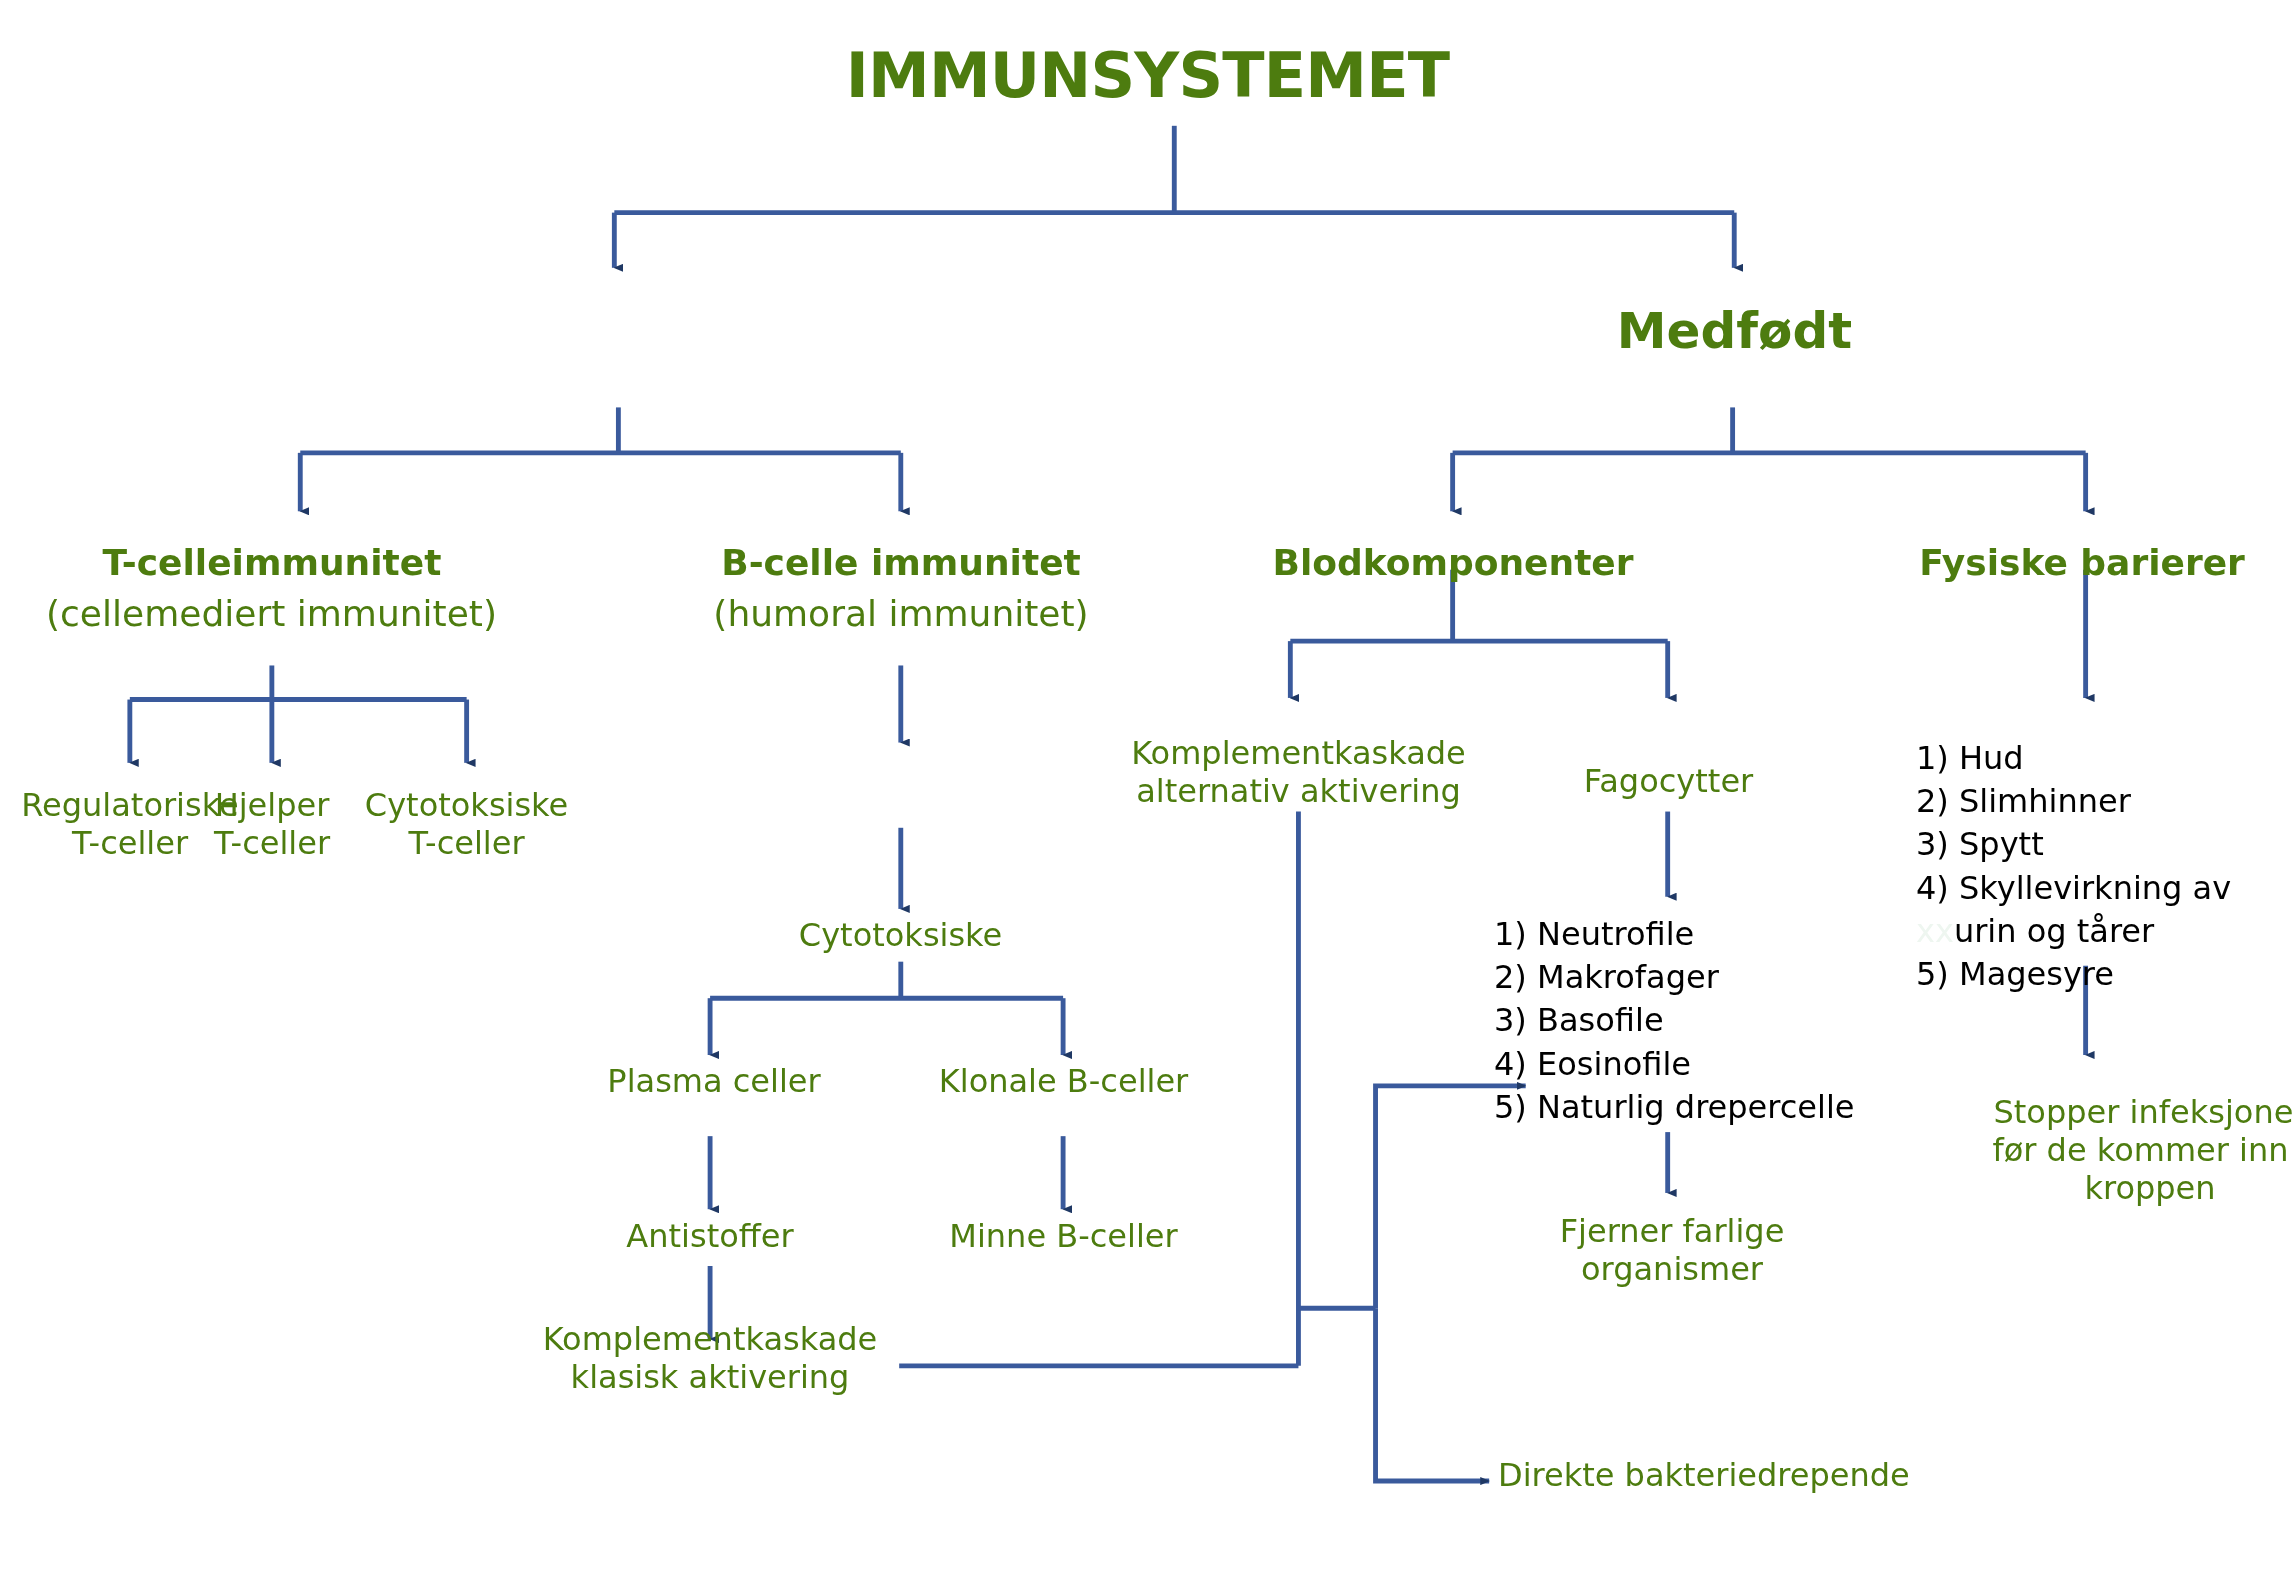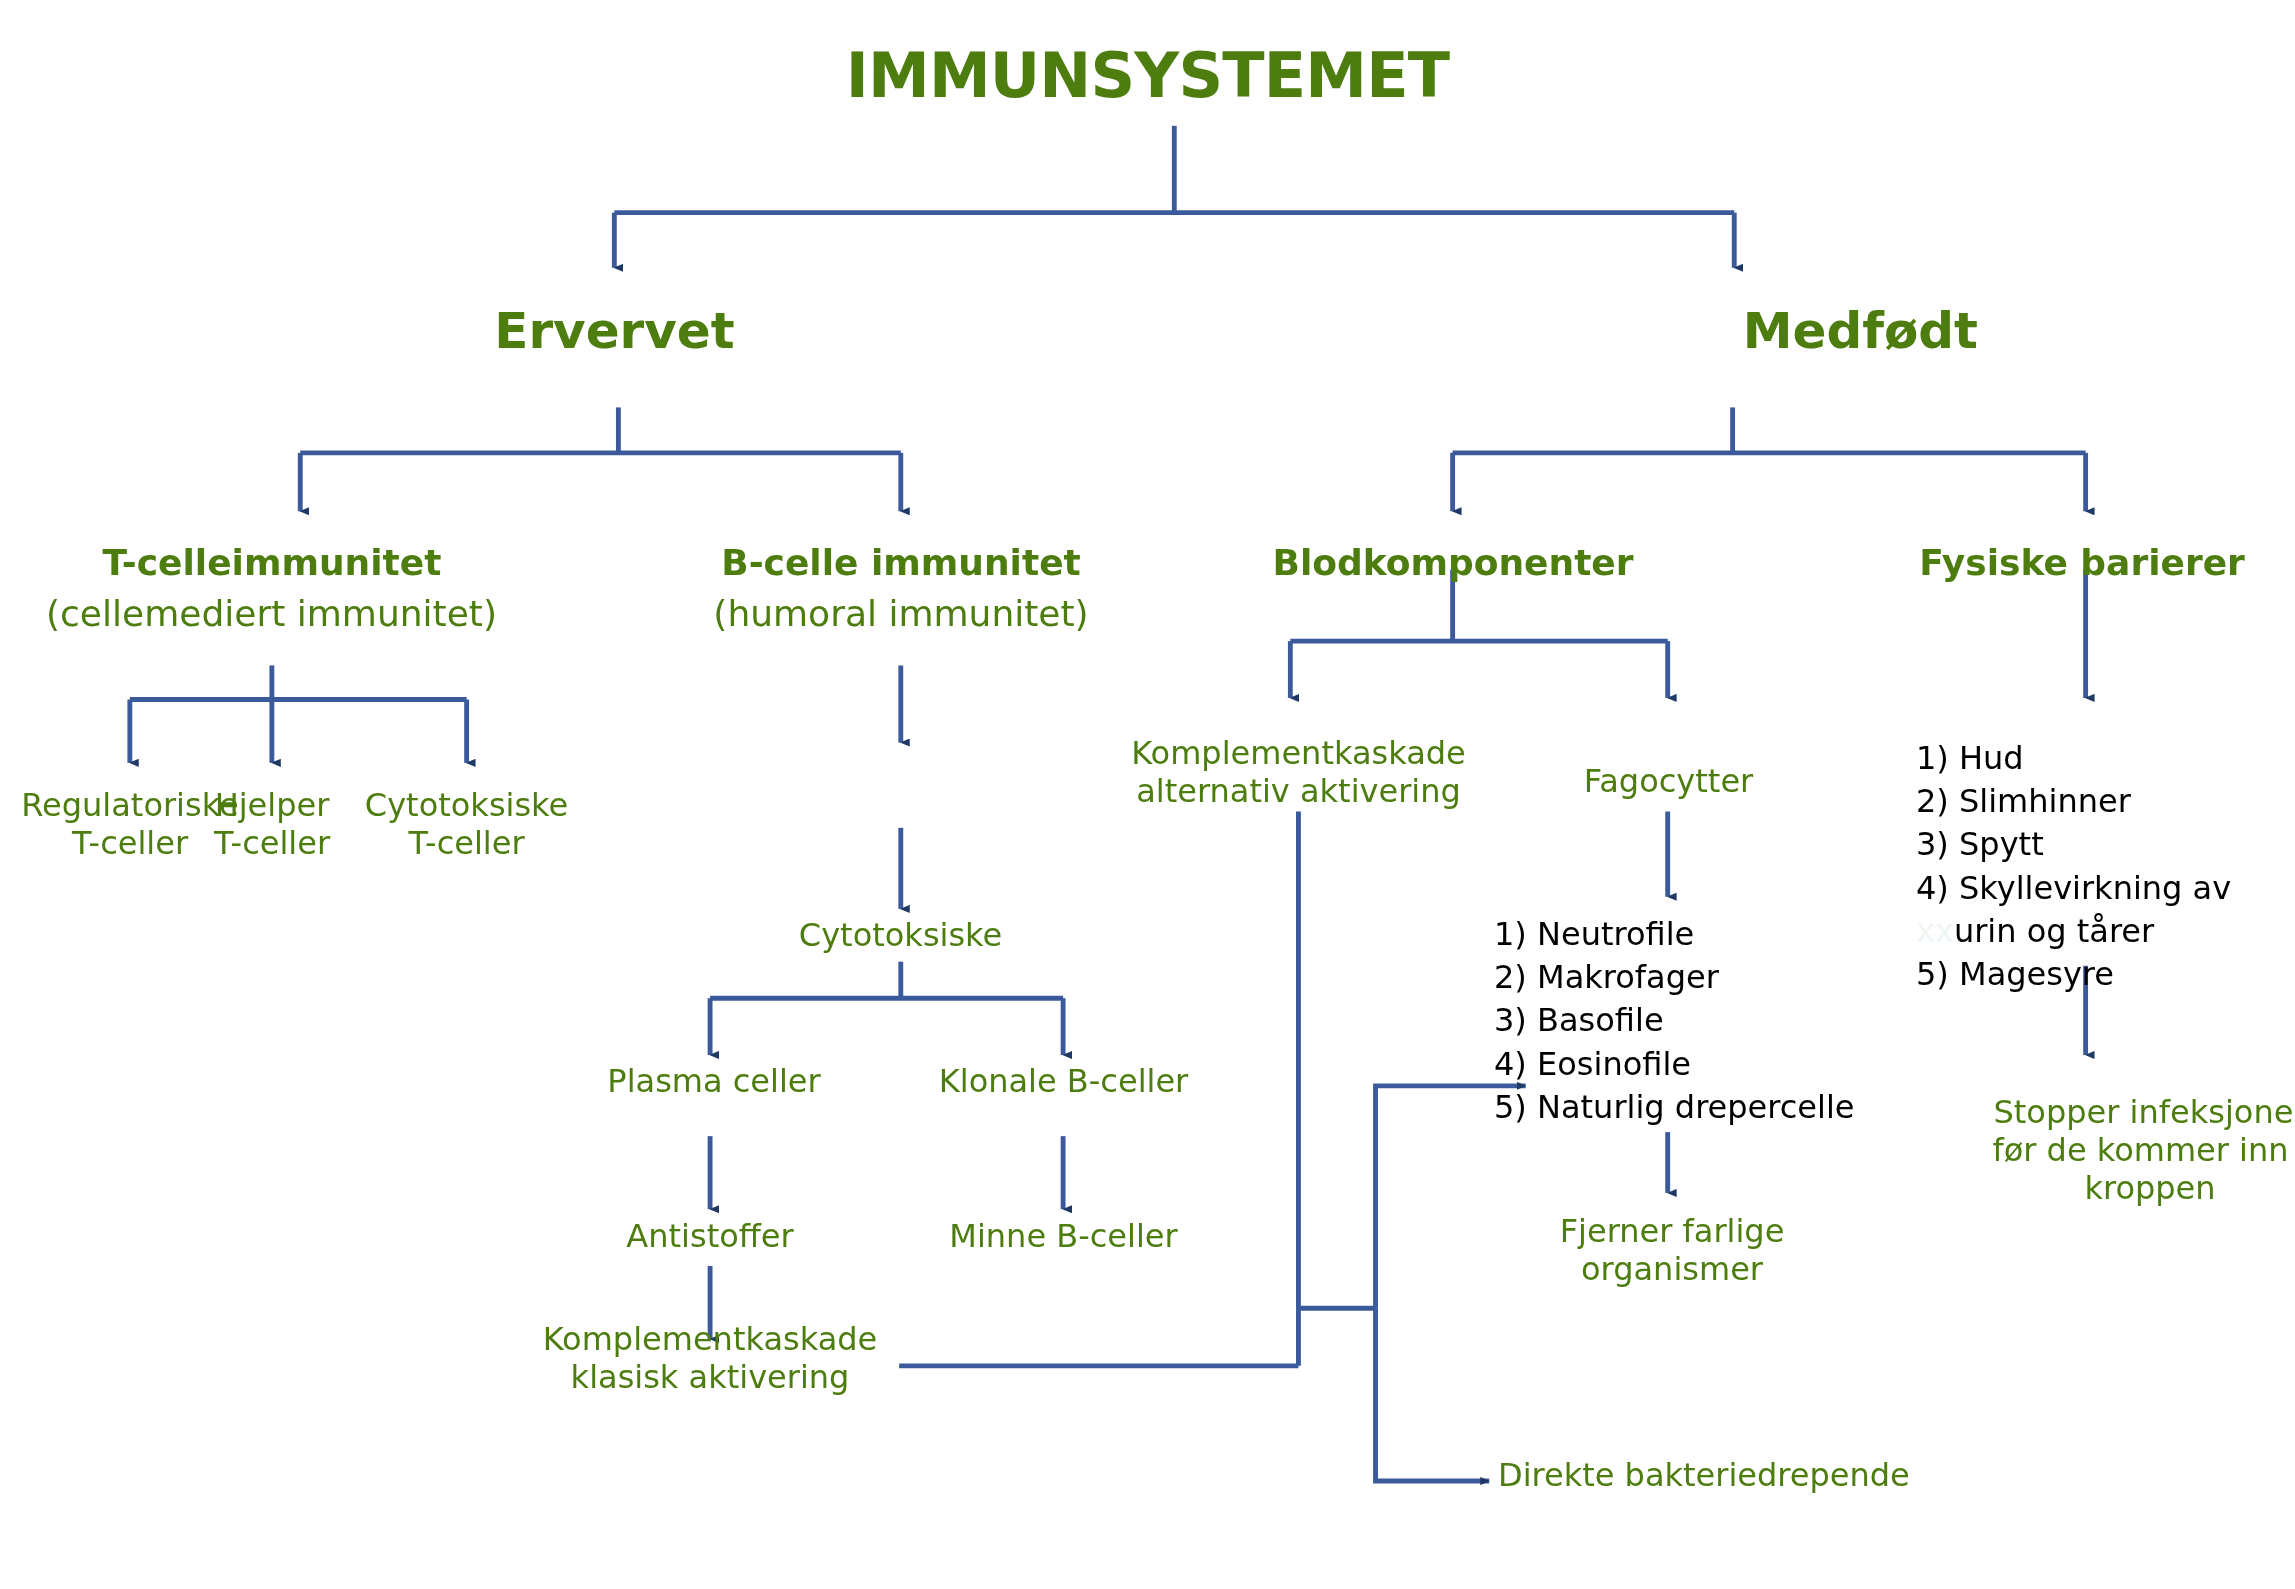--- a/index.html
+++ b/index.html
@@ -110,23 +110,22 @@
       <path d="M1600,1000 L1600,1683"></path>
       <path d="M1108,1683 L1600,1683"></path>
       <path d="M1600,1612 L1695,1612"></path>
       <path d="M1695,1612 L1695,1338 L1880,1338" marker-end="url(#arrowRight)"></path>
       <path d="M1695,1612 L1695,1825 L1835,1825" marker-end="url(#arrowRight)"></path>
     </g>
   </svg>
 
   <div class="node title" style="left:0;top:39px;width:2295px;">IMMUNSYSTEMET</div>
 
-  <div class="node lvl2" style="left:371px;top:302px;width:487px;">Ervervet</div>
 
-  <div class="node lvl2" style="left:1491px;top:302px;width:487px;text-align:right;">Medfødt</div>
+  <div class="node lvl2" style="left:1491px;top:302px;width:487px;">Medfødt</div>
 
   <div class="node lvl3-bold" style="left:57px;top:542px;width:430px;">T-celleimmunitet</div>
   <div class="node lvl3-sub" style="left:32px;top:593px;width:479px;">(cellemediert immunitet)</div>
 
   <div class="node lvl3-bold" style="left:686px;top:542px;width:430px;">B-celle immunitet</div>
   <div class="node lvl3-sub" style="left:686px;top:593px;width:430px;">(humoral immunitet)</div>
 
   <div class="node lvl3-bold" style="left:1242px;top:542px;width:422px;">Blodkomponenter</div>
 
   <div class="node lvl3-bold" style="left:1867px;top:542px;width:430px;">Fysiske barierer</div>

